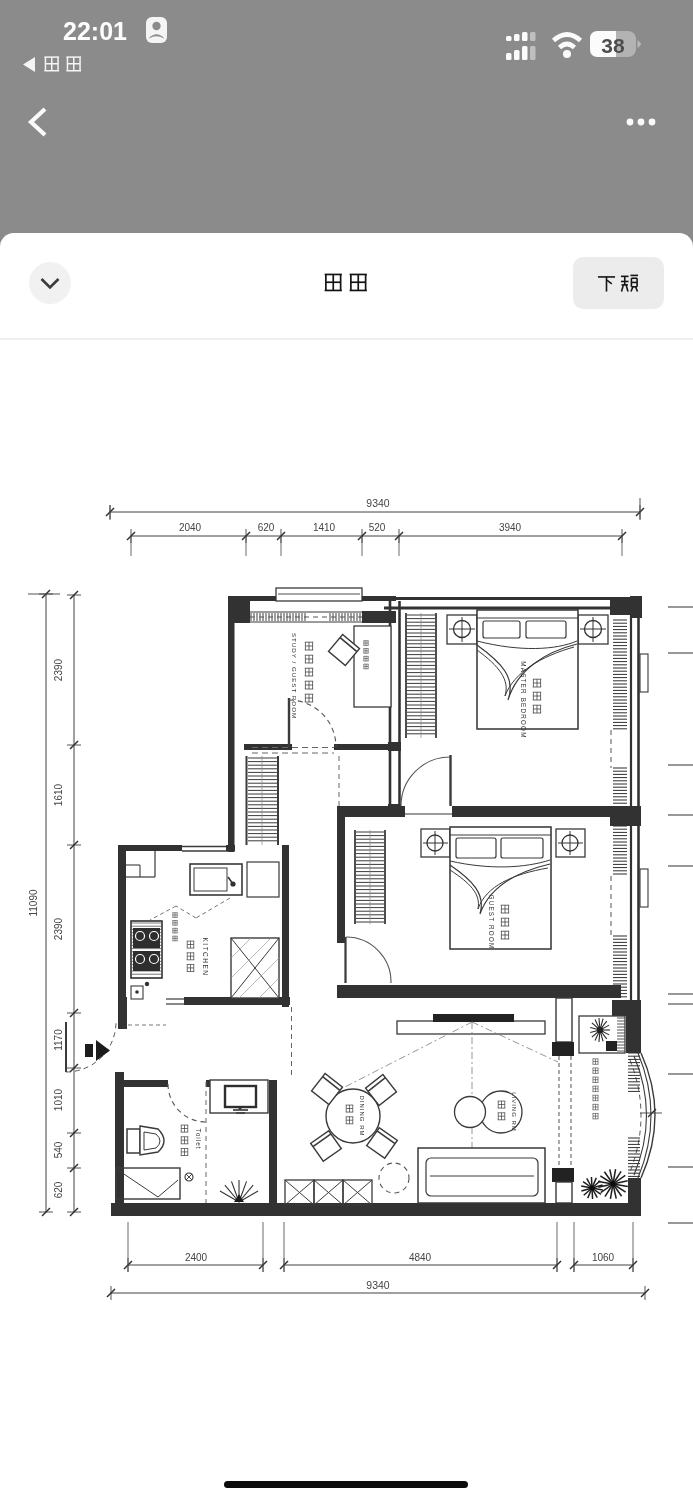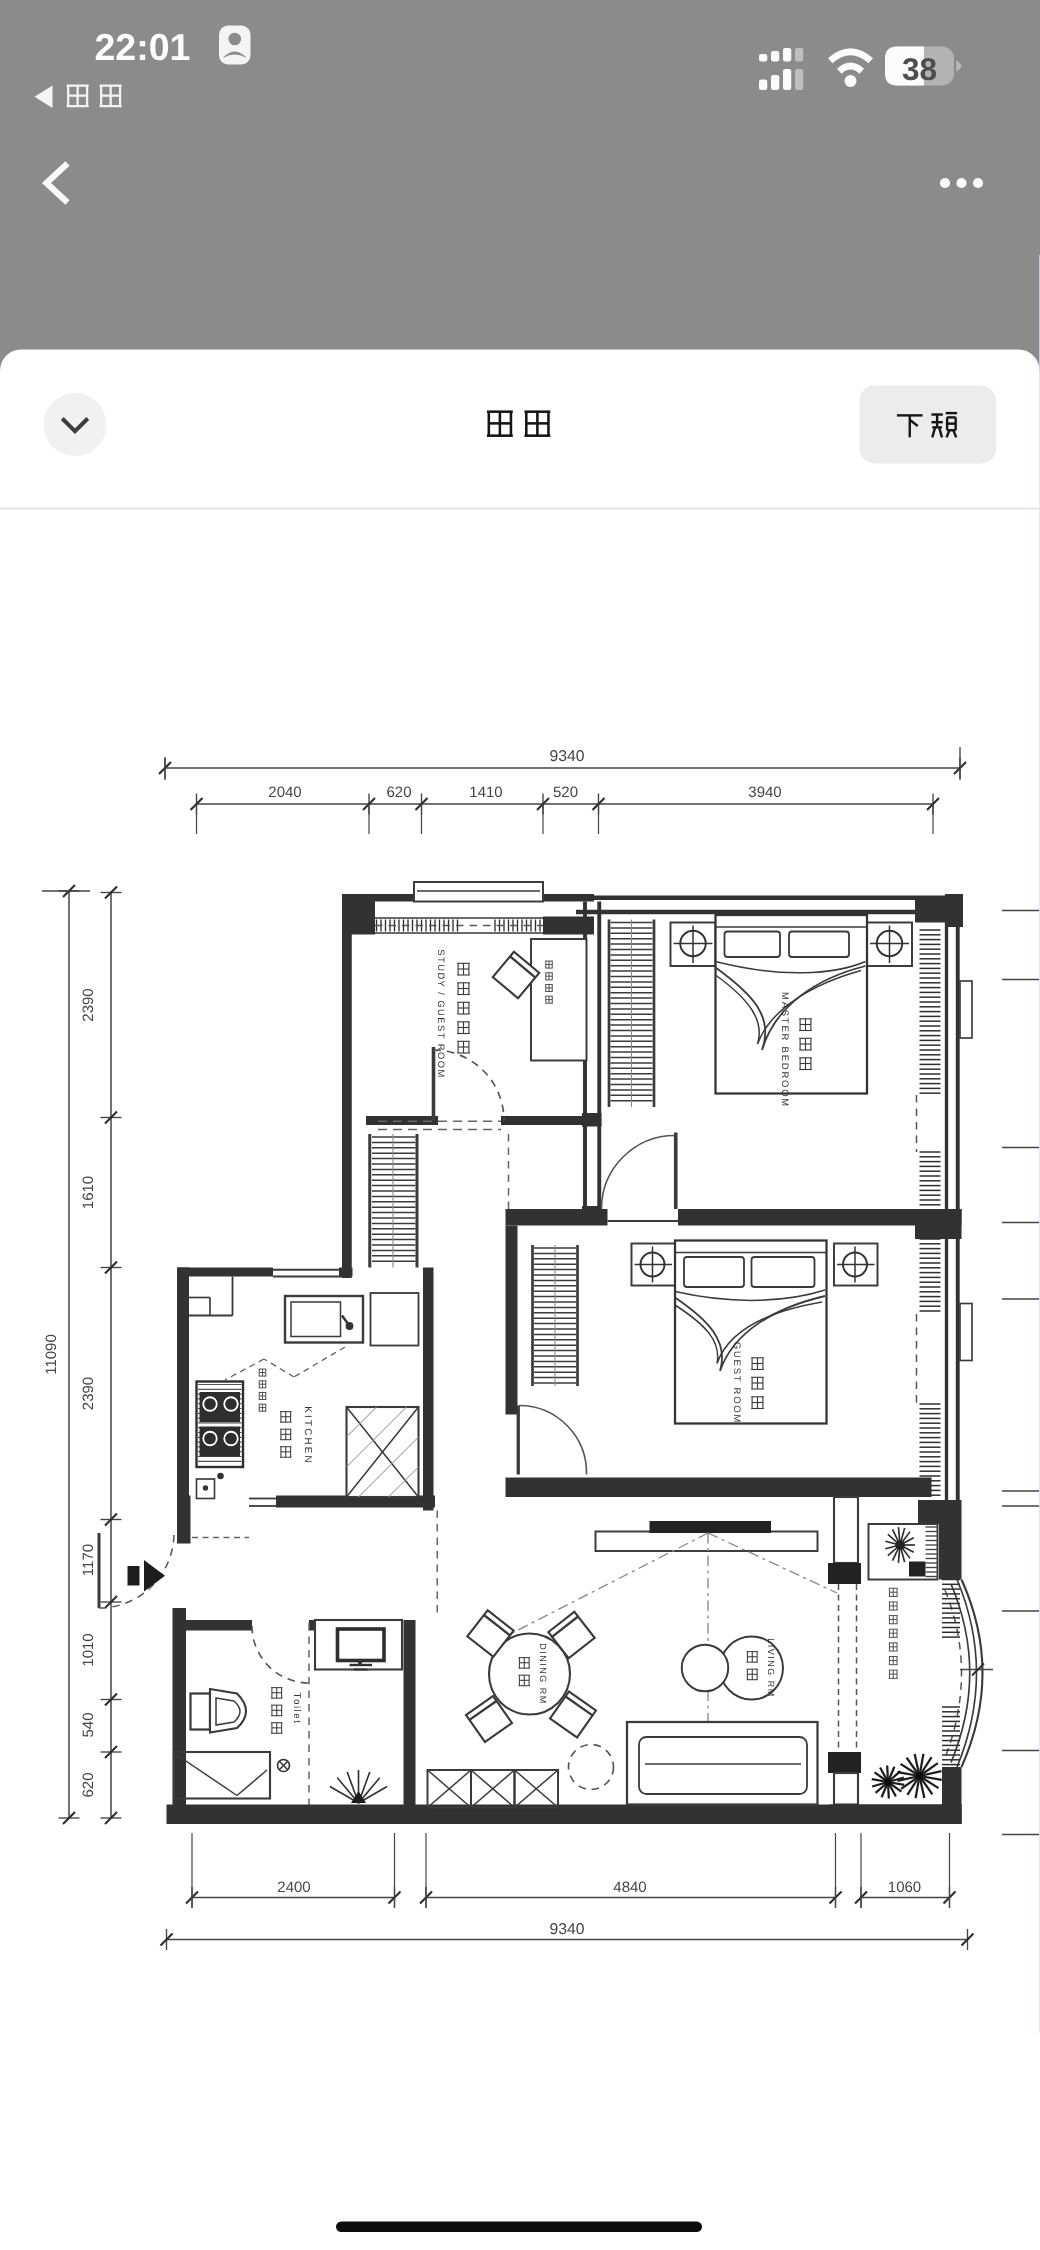--- a/index.html
+++ b/index.html
@@ -1,16 +1,16 @@
 <!DOCTYPE html>
 <html><head><meta charset="utf-8">
 <style>
 *{margin:0;padding:0;box-sizing:border-box}
 html,body{width:693px;height:1500px;background:#fff;font-family:"Liberation Sans",sans-serif;overflow:hidden}
-.stage{position:relative;width:693px;height:1500px;background:#3b82f6}
+.stage{position:relative;width:693px;height:1500px;background:#4d7c0f}
 .graybg{position:absolute;left:0;top:0;width:693px;height:247px;background:#8b8b8b}
 .sheet{position:absolute;left:0;top:233px;width:693px;height:1267px;background:#fff;border-radius:14px 14px 0 0}
 .homebar{position:absolute;left:224px;top:1481px;width:244px;height:7px;border-radius:4px;background:#0c0c0c}
 </style></head>
 <body>
 <div class="stage">
 
 <div class="graybg"></div>
 
 <div class="sheet"></div>

